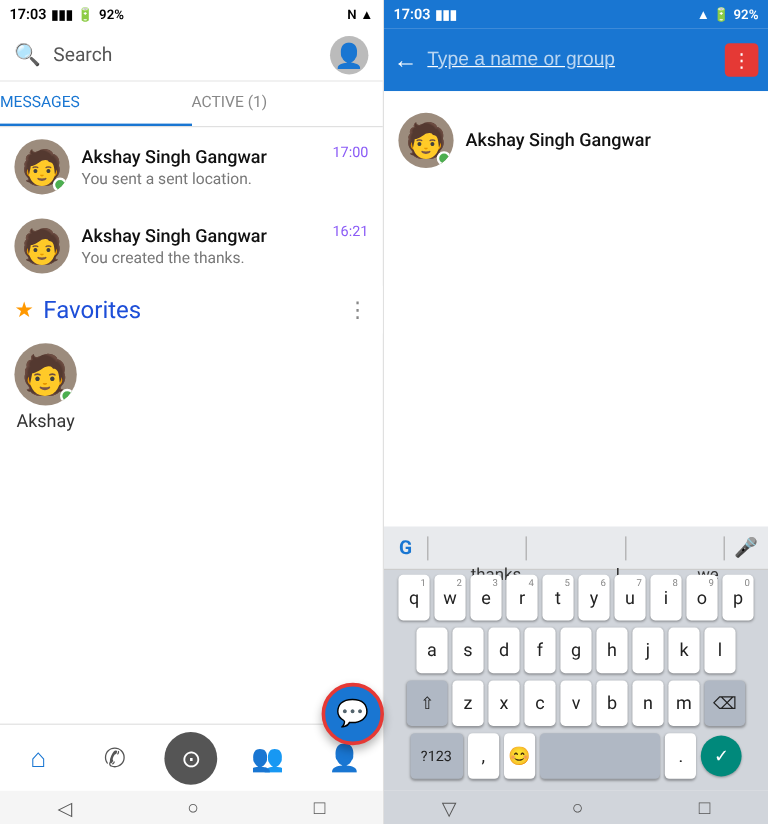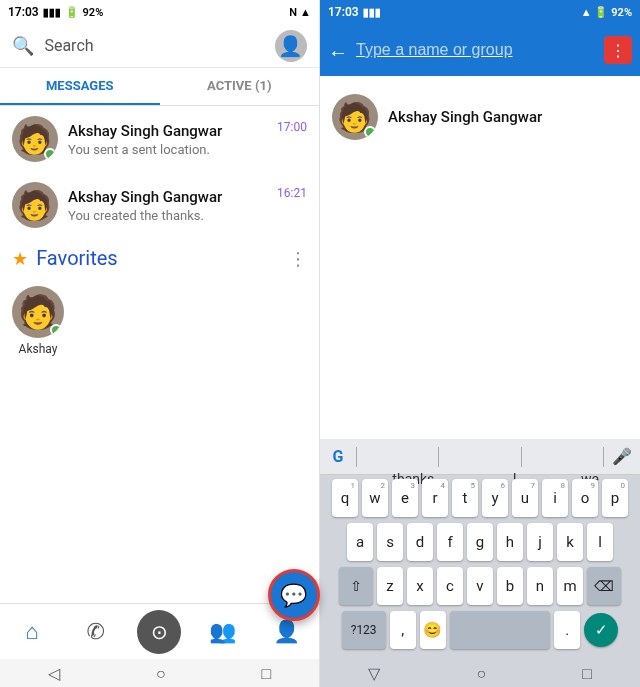--- a/index.html
+++ b/index.html
@@ -63,24 +63,24 @@
       align-items: center;
       justify-content: center;
     }
 
     .tabs-bar {
       display: flex;
       border-bottom: 1px solid #e0e0e0;
     }
     .tab {
       flex: 1;
-      text-align: center;
+      text-align: left;
       padding: 10px 0;
       font-size: 13px;
-      font-weight: 700;
+      font-weight: 400;
       color: #888;
       cursor: pointer;
     }
     .tab.active {
       color: #1976d2;
       border-bottom: 2px solid #1976d2;
     }
 
     .message-list {
       flex: 1;
@@ -139,21 +139,21 @@
       width: 52px;
       height: 52px;
       border-radius: 50%;
       background: #9c8c7d;
       position: relative;
       overflow: hidden;
       display: flex;
       align-items: center;
       justify-content: center;
     }
-    .favorite-name { font-size: 12px; color: #333; }
+    .favorite-name { font-size: 15px; color: #333; }
 
     .bottom-nav {
       height: 56px;
       display: flex;
       align-items: center;
       border-top: 1px solid #e0e0e0;
       background: #fff;
     }
     .nav-item {
       flex: 1;

